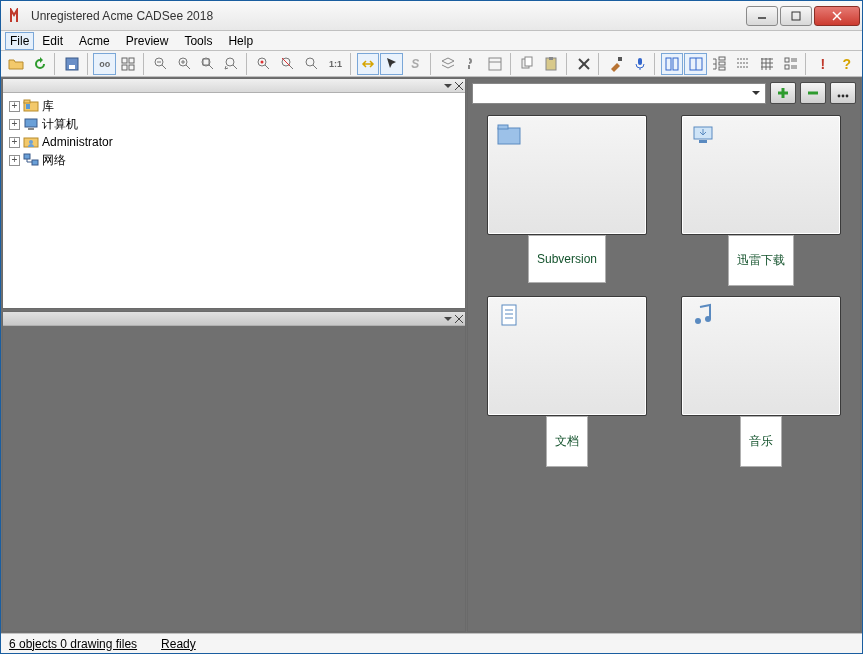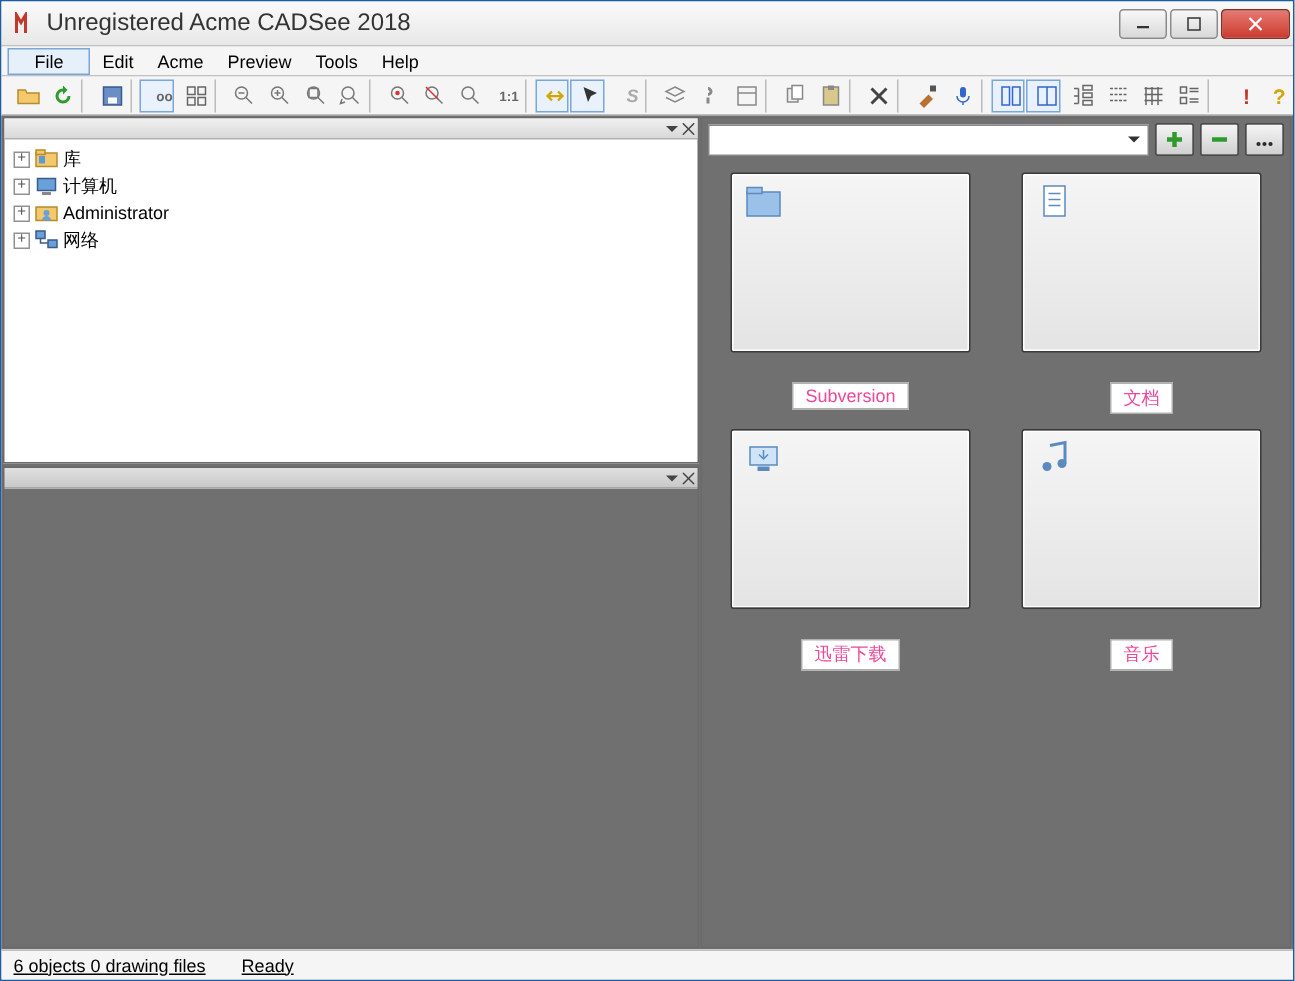--- a/index.html
+++ b/index.html
@@ -1,29 +1,29 @@
 <!DOCTYPE html>
 <html><head>
 <meta charset="utf-8">
 <style>
 * { margin:0; padding:0; box-sizing:border-box; font-family:"Segoe UI",Tahoma,sans-serif; font-size:12px; }
 body { background:#fff; display:flex; justify-content:center; align-items:flex-start; }
 .window { width:863px; height:654px; border:1px solid #1a5ea0; background:#f0f0f0; display:flex; flex-direction:column; }
 .titlebar { height:30px; background:linear-gradient(180deg,#fafafa,#e8e8e8); border-bottom:1px solid #c0c0c0; display:flex; align-items:center; padding:0 2px; }
 .app-icon { width:16px; height:16px; margin:0 6px; display:inline-flex; }
-.title-text { flex:1; color:#333; font-size:16px; }
+.title-text { flex:1; color:#333; font-size:12px; }
 .win-btns { display:flex; gap:2px; }
 .win-btn { width:32px; height:20px; border:1px solid #8a8a8a; border-radius:3px; display:flex; align-items:center; justify-content:center; background:linear-gradient(180deg,#f8f8f8,#d8d8d8); }
 .win-btn.close { width:46px; background:linear-gradient(180deg,#e67a73,#cc3b2f); border-color:#8a2e25; color:#fff; }
 .win-btn svg { width:10px; height:10px; }
 .menubar { height:20px; background:#f5f5f5; border-bottom:1px solid #c0c0c0; display:flex; align-items:center; padding-left:4px; }
 .menu-item { padding:2px 8px; color:#000; cursor:default; }
-.menu-item.first { border:1px solid #7aa7d8; background:#e6f0fb; padding:1px 17px; }
+.menu-item.first { border:1px solid #7aa7d8; background:#e6f0fb; padding:1px 4px; }
 .toolbar { height:26px; background:#f5f5f5; border-bottom:1px solid #c0c0c0; display:flex; align-items:center; padding:0 4px; gap:1px; }
-.tb-btn { width:42px; height:22px; display:flex; align-items:center; justify-content:flex-end; border:1px solid transparent; position:relative; }
+.tb-btn { width:42px; height:22px; display:flex; align-items:center; justify-content:center; border:1px solid transparent; position:relative; }
 .tb-btn.boxed { border:1px solid #7aa7d8; background:#e9f2fc; }
 .tb-sep { width:6px; height:22px; border-left:1px solid #bbb; margin:0 2px; }
 .tb-btn svg { width:16px; height:16px; }
 .tb-txt { font-size:9px; color:#666; font-weight:bold; }
 .body-area { flex:1; display:flex; background:#707070; padding:0; }
 .left-col { width:466px; display:flex; flex-direction:column; }
 .panel { background:#fff; border:1px solid #6a6a6a; margin:1px; position:relative; }
 .panel.tree { height:231px; background:#fff; }
 .panel-head { height:14px; background:linear-gradient(180deg,#f0f0f0,#d9d9d9); border-bottom:1px solid #b0b0b0; display:flex; justify-content:flex-end; align-items:center; padding-right:2px; gap:3px; }
 .panel-head span { display:inline-flex; cursor:default; }
@@ -36,21 +36,21 @@
 .panel.preview .panel-head { background:linear-gradient(180deg,#e0e0e0,#c8c8c8); }
 .right-col { flex:1; display:flex; flex-direction:column; margin:1px 1px 1px 0; border:1px solid #6a6a6a; background:#707070; }
 .addr-row { display:flex; align-items:center; padding:3px 4px; gap:4px; background:#707070; }
 .combo { flex:1; height:21px; background:#fff; border:1px solid #888; display:flex; align-items:center; justify-content:flex-end; padding:0 2px; }
 .combo-arrow { width:15px; height:15px; display:flex; align-items:center; justify-content:center; }
 .sq-btn { width:26px; height:22px; border:1px solid #4a4a4a; background:linear-gradient(180deg,#f5f5f5,#d0d0d0); display:flex; align-items:center; justify-content:center; border-radius:2px; }
 .thumbs { flex:1; padding:8px 10px; display:grid; grid-template-columns:1fr 1fr; gap:10px 16px; align-content:start; overflow:auto; }
 .thumb-cell { display:flex; flex-direction:column; align-items:center; }
 .thumb { width:160px; height:120px; background:linear-gradient(180deg,#f5f5f5,#e4e4e4); border:1px solid #3a3a3a; border-radius:2px; position:relative; box-shadow:inset 0 0 0 1px #fff; }
 .thumb-ic { position:absolute; top:6px; left:8px; width:26px; height:26px; }
-.thumb-label { margin-top:20px; padding:1px 8px; background:#fff; border:1px solid #b0b0b0; font-size:12px; color:#ec4899; }
+.thumb-label { margin-top:0; padding:16px 8px; background:#fff; border:1px solid #b0b0b0; font-size:12px; color:#14532d; }
 .statusbar { height:20px; background:#f5f5f5; border-top:1px solid #c0c0c0; display:flex; align-items:center; padding:0 8px; gap:24px; color:#000;text-decoration:underline; }
 </style>
 </head>
 <body>
 
 <div class="window">
 
   <div class="titlebar">
     <span class="app-icon">
       <svg viewBox="0 0 16 16">
@@ -411,37 +411,37 @@
               <span class="thumb-ic"><svg viewBox="0 0 26 26">
                   <rect x="2" y="6" width="22" height="16" fill="#9cc1e8" stroke="#5a8ac0"></rect>
                   <rect x="2" y="3" width="10" height="4" fill="#9cc1e8" stroke="#5a8ac0"></rect>
                 </svg></span>
             </div>
           <div class="thumb-label">Subversion</div>
         </div>
         <div class="thumb-cell">
           <div class="thumb">
               <span class="thumb-ic"><svg viewBox="0 0 26 26">
+                  <rect x="4" y="5" width="18" height="12" fill="#cfe4f7" stroke="#5a8ac0"></rect>
+                  <rect x="9" y="18" width="8" height="3" fill="#5a8ac0"></rect>
+                  <path d="M13 7v5m-3-2l3 3 3-3" stroke="#5a8ac0" fill="none"></path>
+                </svg></span>
+            </div>
+          <div class="thumb-label">迅雷下载</div>
+        </div>
+        <div class="thumb-cell">
+          <div class="thumb">
+              <span class="thumb-ic"><svg viewBox="0 0 26 26">
                   <rect x="6" y="2" width="14" height="20" fill="#fff" stroke="#5a8ac0"></rect>
                   <line x1="9" y1="7" x2="17" y2="7" stroke="#5a8ac0"></line>
                   <line x1="9" y1="11" x2="17" y2="11" stroke="#5a8ac0"></line>
                   <line x1="9" y1="15" x2="17" y2="15" stroke="#5a8ac0"></line>
                 </svg></span>
             </div>
           <div class="thumb-label">文档</div>
-        </div>
-        <div class="thumb-cell">
-          <div class="thumb">
-              <span class="thumb-ic"><svg viewBox="0 0 26 26">
-                  <rect x="4" y="5" width="18" height="12" fill="#cfe4f7" stroke="#5a8ac0"></rect>
-                  <rect x="9" y="18" width="8" height="3" fill="#5a8ac0"></rect>
-                  <path d="M13 7v5m-3-2l3 3 3-3" stroke="#5a8ac0" fill="none"></path>
-                </svg></span>
-            </div>
-          <div class="thumb-label">迅雷下载</div>
         </div>
         <div class="thumb-cell">
           <div class="thumb">
               <span class="thumb-ic"><svg viewBox="0 0 26 26">
                   <path d="M10 4l10-2v14" stroke="#5a8ac0" fill="none" stroke-width="2"></path>
                   <circle cx="8" cy="18" r="3" fill="#5a8ac0"></circle>
                   <circle cx="18" cy="16" r="3" fill="#5a8ac0"></circle>
                 </svg></span>
             </div>
           <div class="thumb-label">音乐</div>

